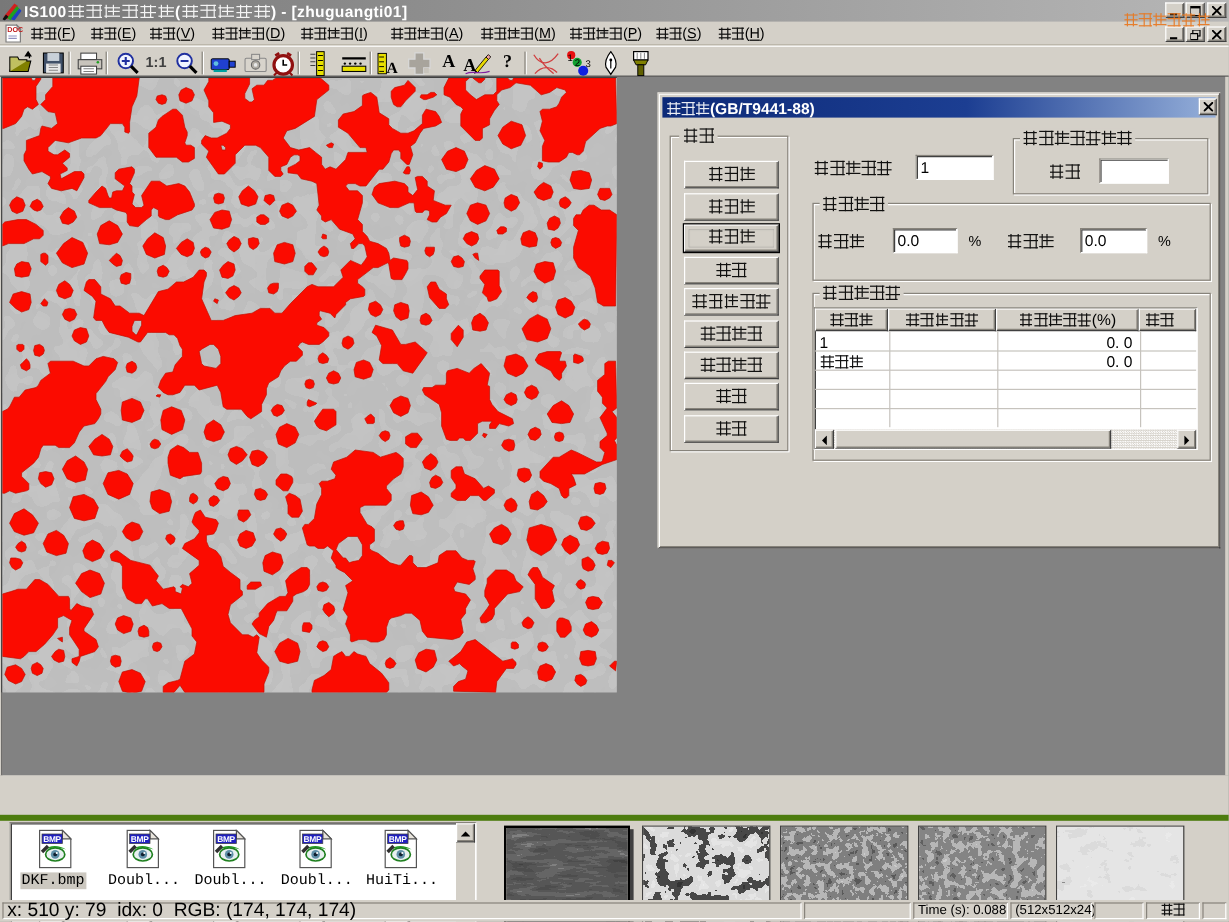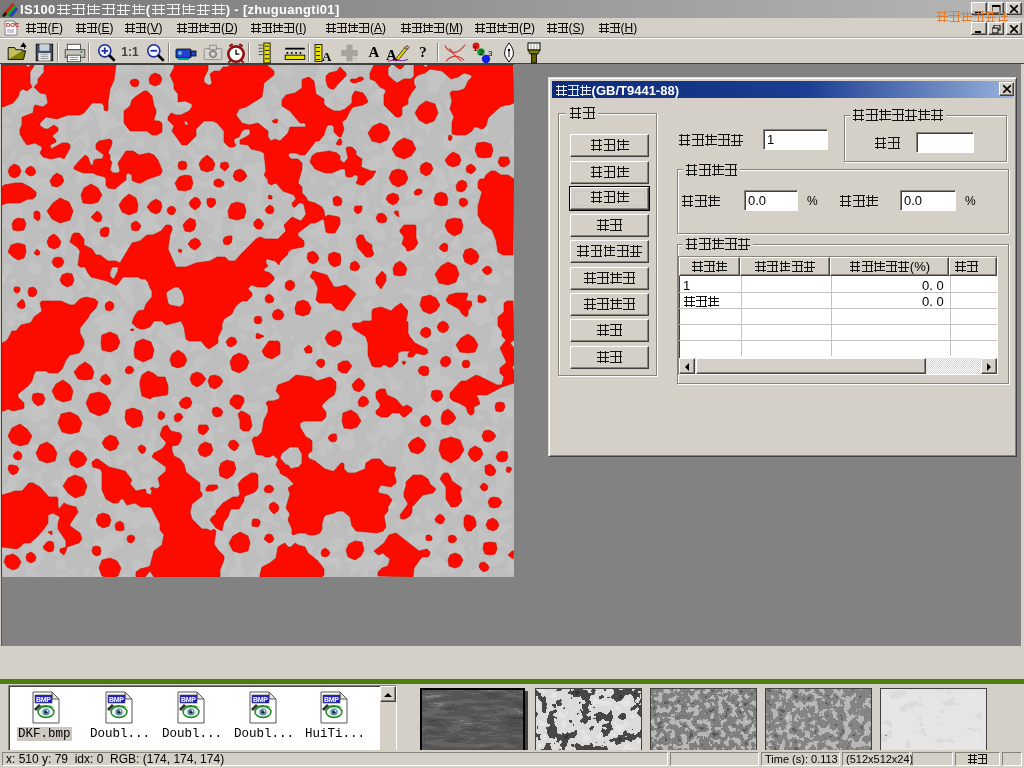--- a/index.html
+++ b/index.html
@@ -454,20 +454,20 @@
             <feFuncB type="discrete" tableValues="0.55 0.86 0.9 0.9 0.92 0.93"></feFuncB>
             <feFuncA type="linear" slope="0" intercept="1"></feFuncA>
           </feComponentTransfer>
   </filter>
       </defs>
   <rect width="107" height="90" filter="url(#tx5)"></rect>
  </svg>
 </div>
 
 <div class="abs" style="left:0;top:750px;width:1024px;height:18px;background:#d4d0c8;font-size:11px">
- <div class="sp abs" style="left:2px;top:2px;width:666px;height:14px;line-height:12px;padding-left:3px"><span style="font-size:12px">x: 510 y: 79&nbsp;&nbsp;idx: 0&nbsp;&nbsp;RGB: (174, 174, 174)</span></div>
+ <div class="sp abs" style="left:2px;top:2px;width:666px;height:14px;line-height:12px;padding-left:3px"><span style="font-size:16px">x: 510 y: 79&nbsp;&nbsp;idx: 0&nbsp;&nbsp;RGB: (174, 174, 174)</span></div>
  <div class="sp abs" style="left:670px;top:2px;width:89px;height:14px"></div>
- <div class="sp abs" style="left:761px;top:2px;width:79px;height:14px;line-height:12px;padding-left:3px">Time (s): 0.113</div>
+ <div class="sp abs" style="left:761px;top:2px;width:79px;height:14px;line-height:12px;padding-left:3px">Time (s): 0.088</div>
  <div class="sp abs" style="left:842px;top:2px;width:68px;height:14px;line-height:12px;padding-left:3px">(512x512x24)</div>
  <div class="sp abs" style="left:912px;top:2px;width:41px;height:14px"></div>
  <div class="sp abs zh" style="left:955px;top:2px;width:45px;height:14px;line-height:12px;text-align:center"><i></i><i></i></div>
  <div class="sp abs" style="left:1002px;top:2px;width:20px;height:14px"></div>
 </div>
 
 </body></html>

